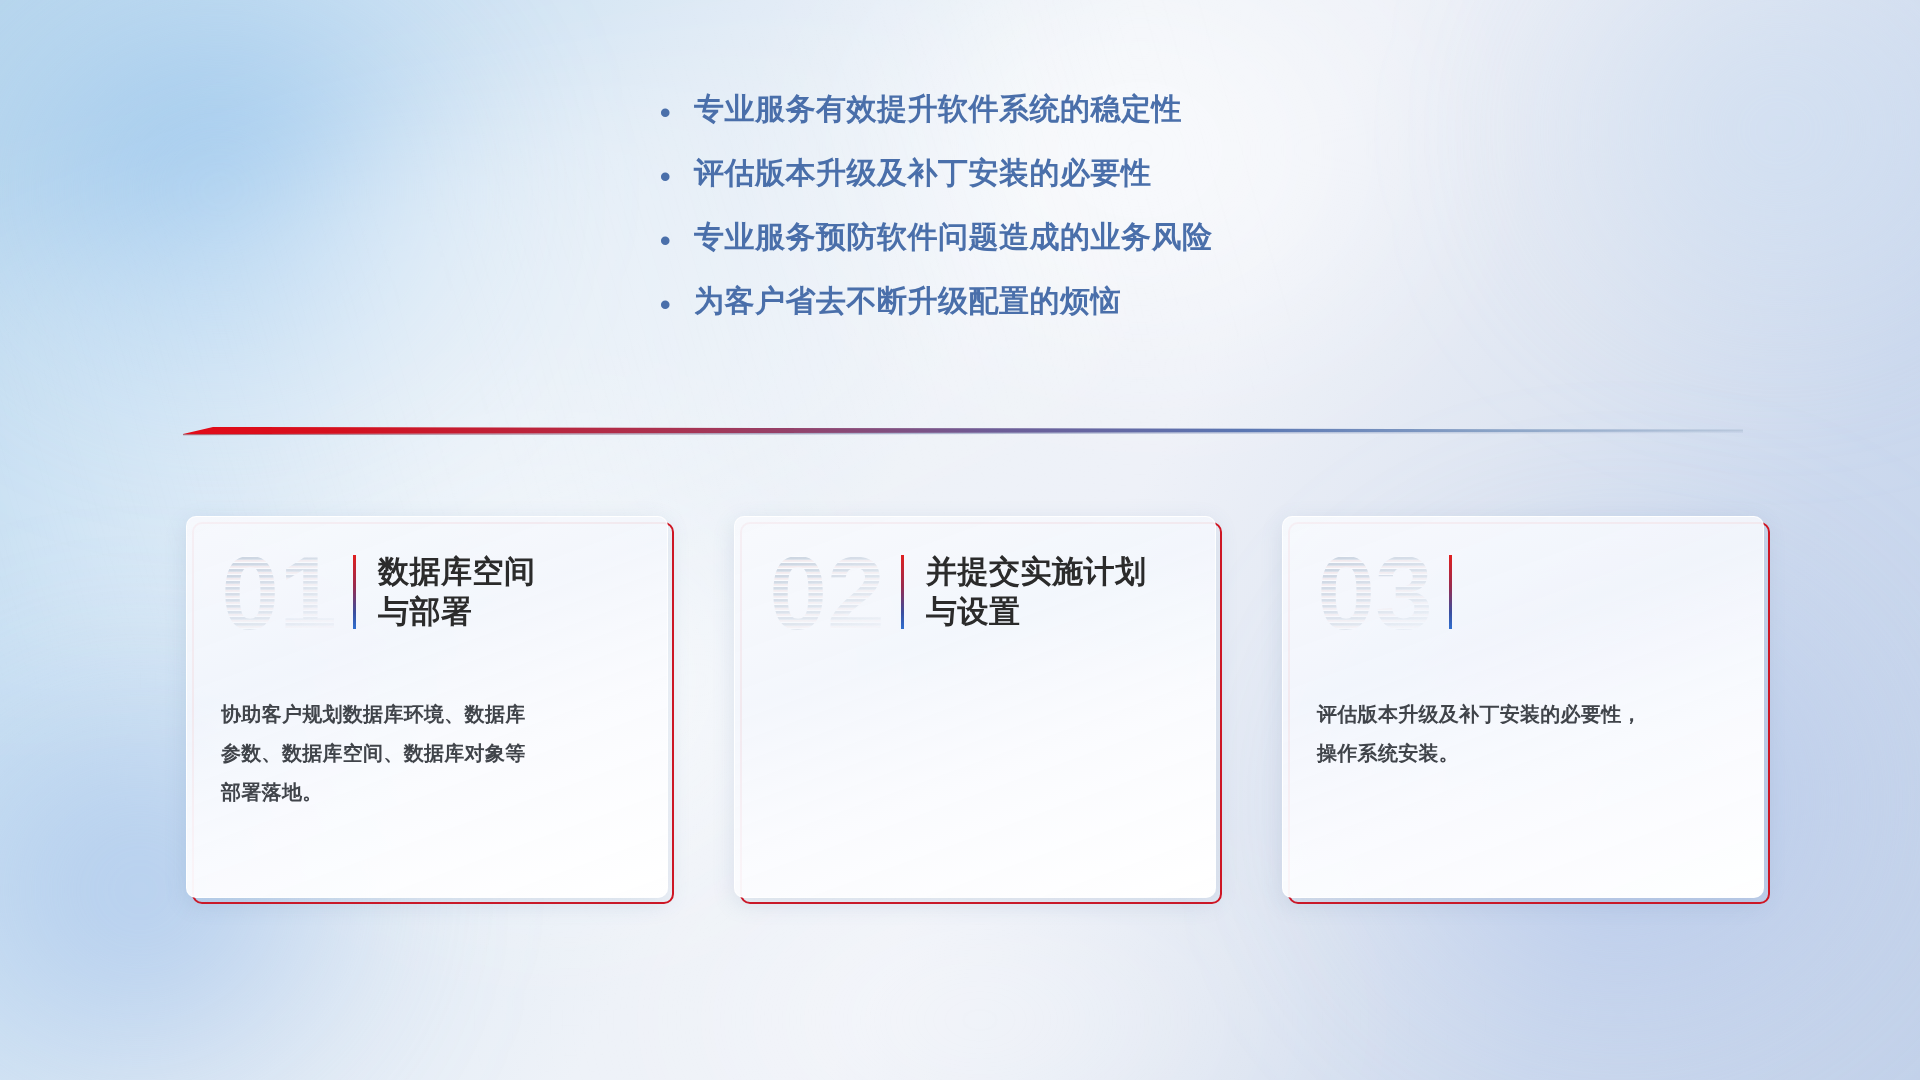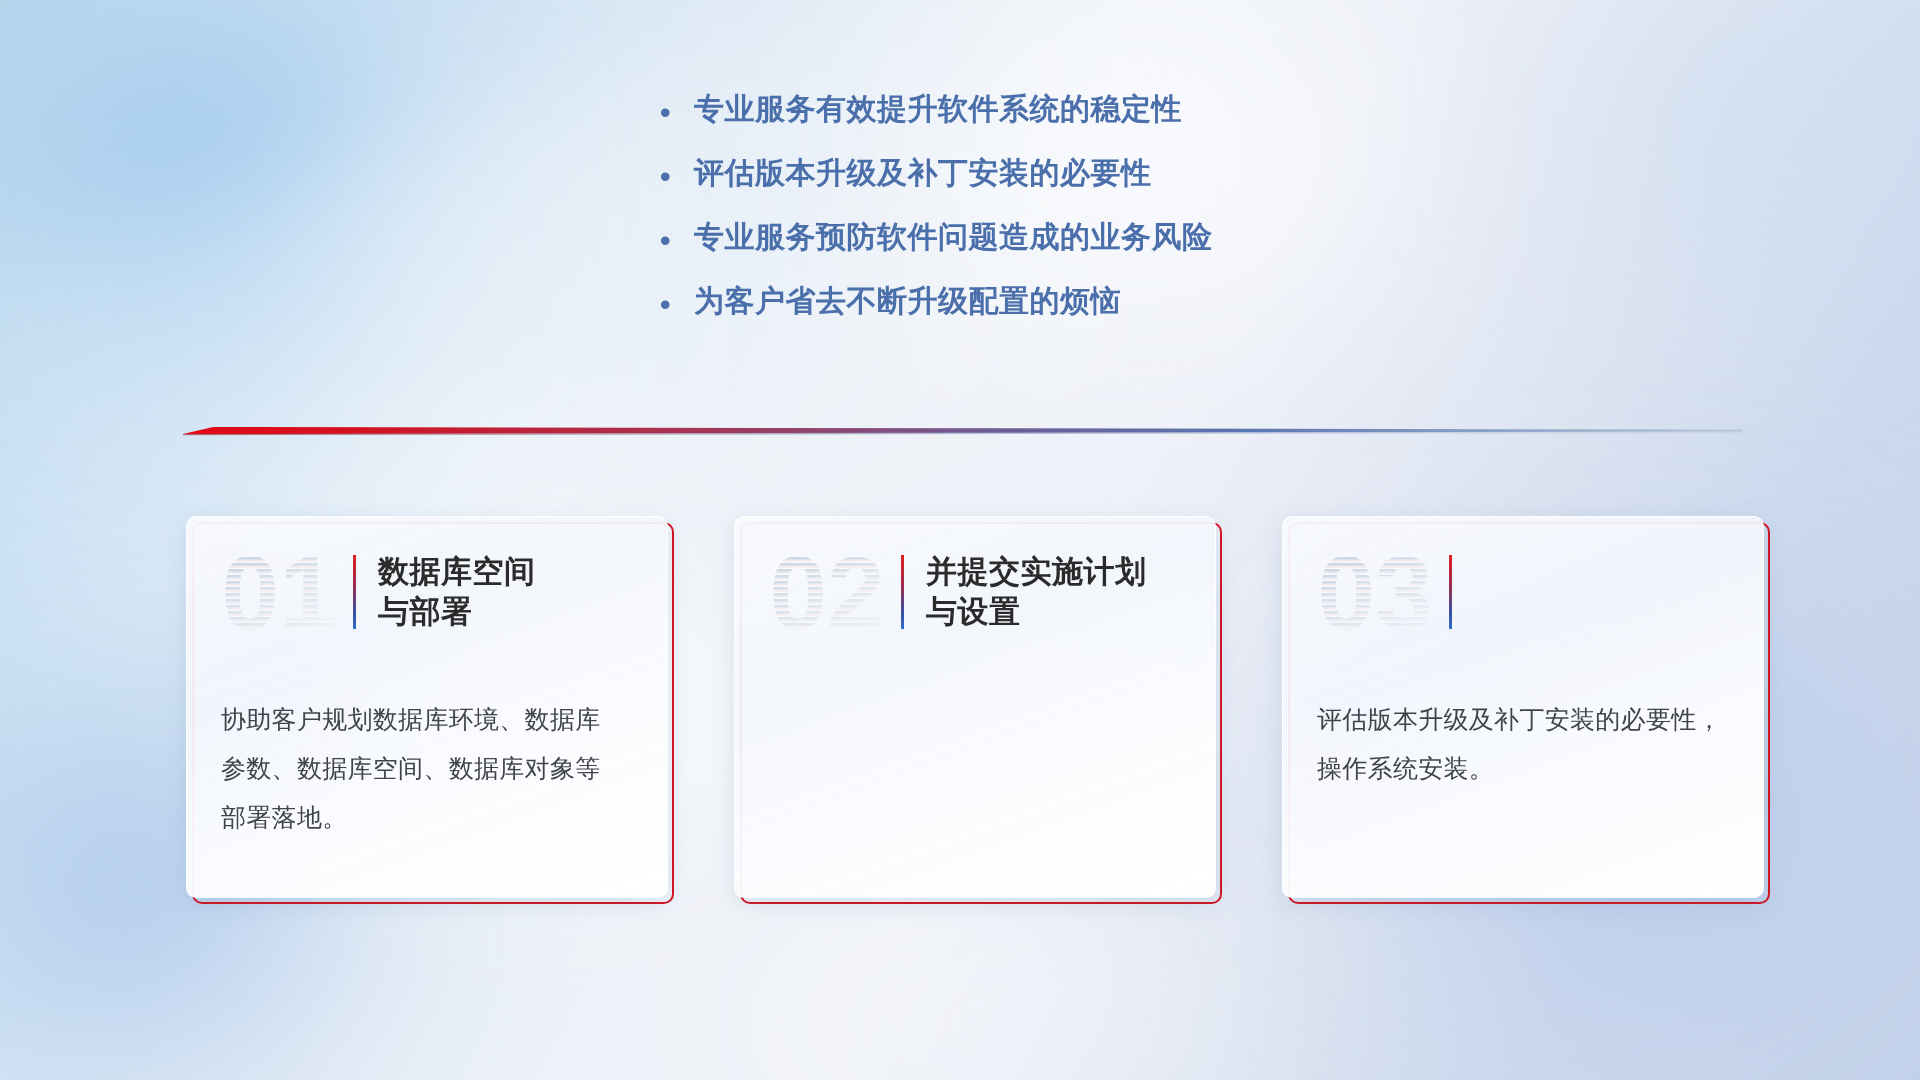--- a/index.html
+++ b/index.html
@@ -118,25 +118,26 @@
   .card-title{
     font-size:31px;
     font-weight:700;
     color:#2b2b2b;
     line-height:1.30;
     letter-spacing:.5px;
     white-space:pre-line;
   }
   .card-body{
     padding:28px 34px 0 34px;
-    font-size:25px;
+    font-size:20px;
     line-height:1.95;
     color:#40444a;
     letter-spacing:.3px;
     white-space:pre-line;
+    font-weight:bold;
   }
 </style>
 </head>
 <body>
 
 <div id="bg">
   <div class="bgbase"></div>
   <div class="glow g1"></div>
   <div class="glow g2"></div>
   <div class="glow g3"></div>

